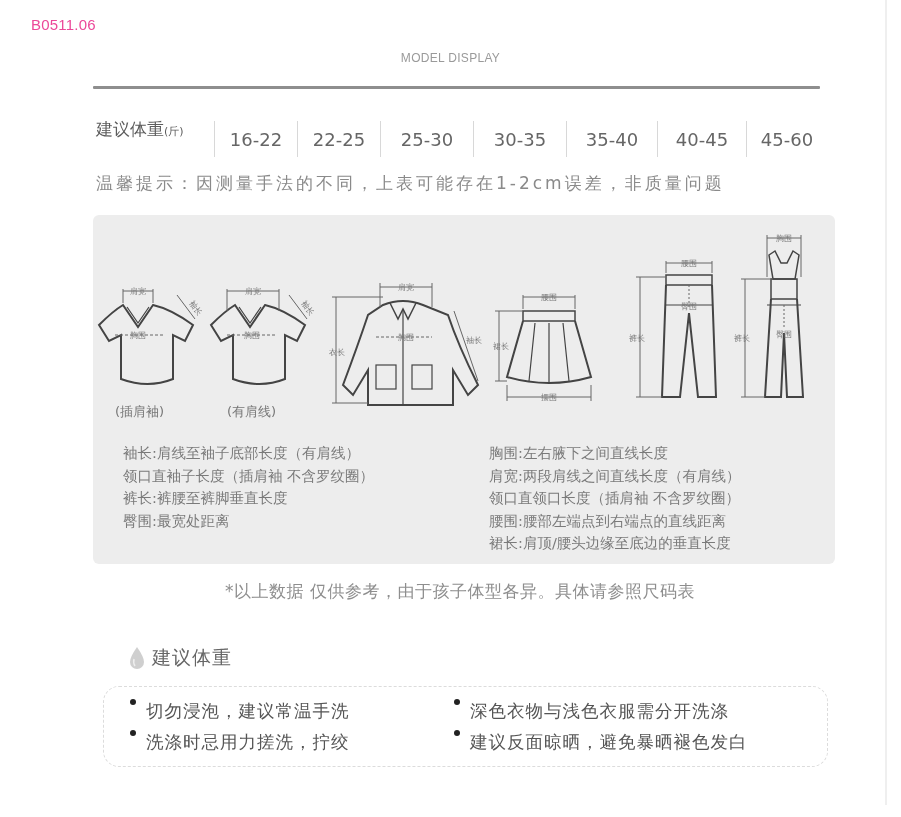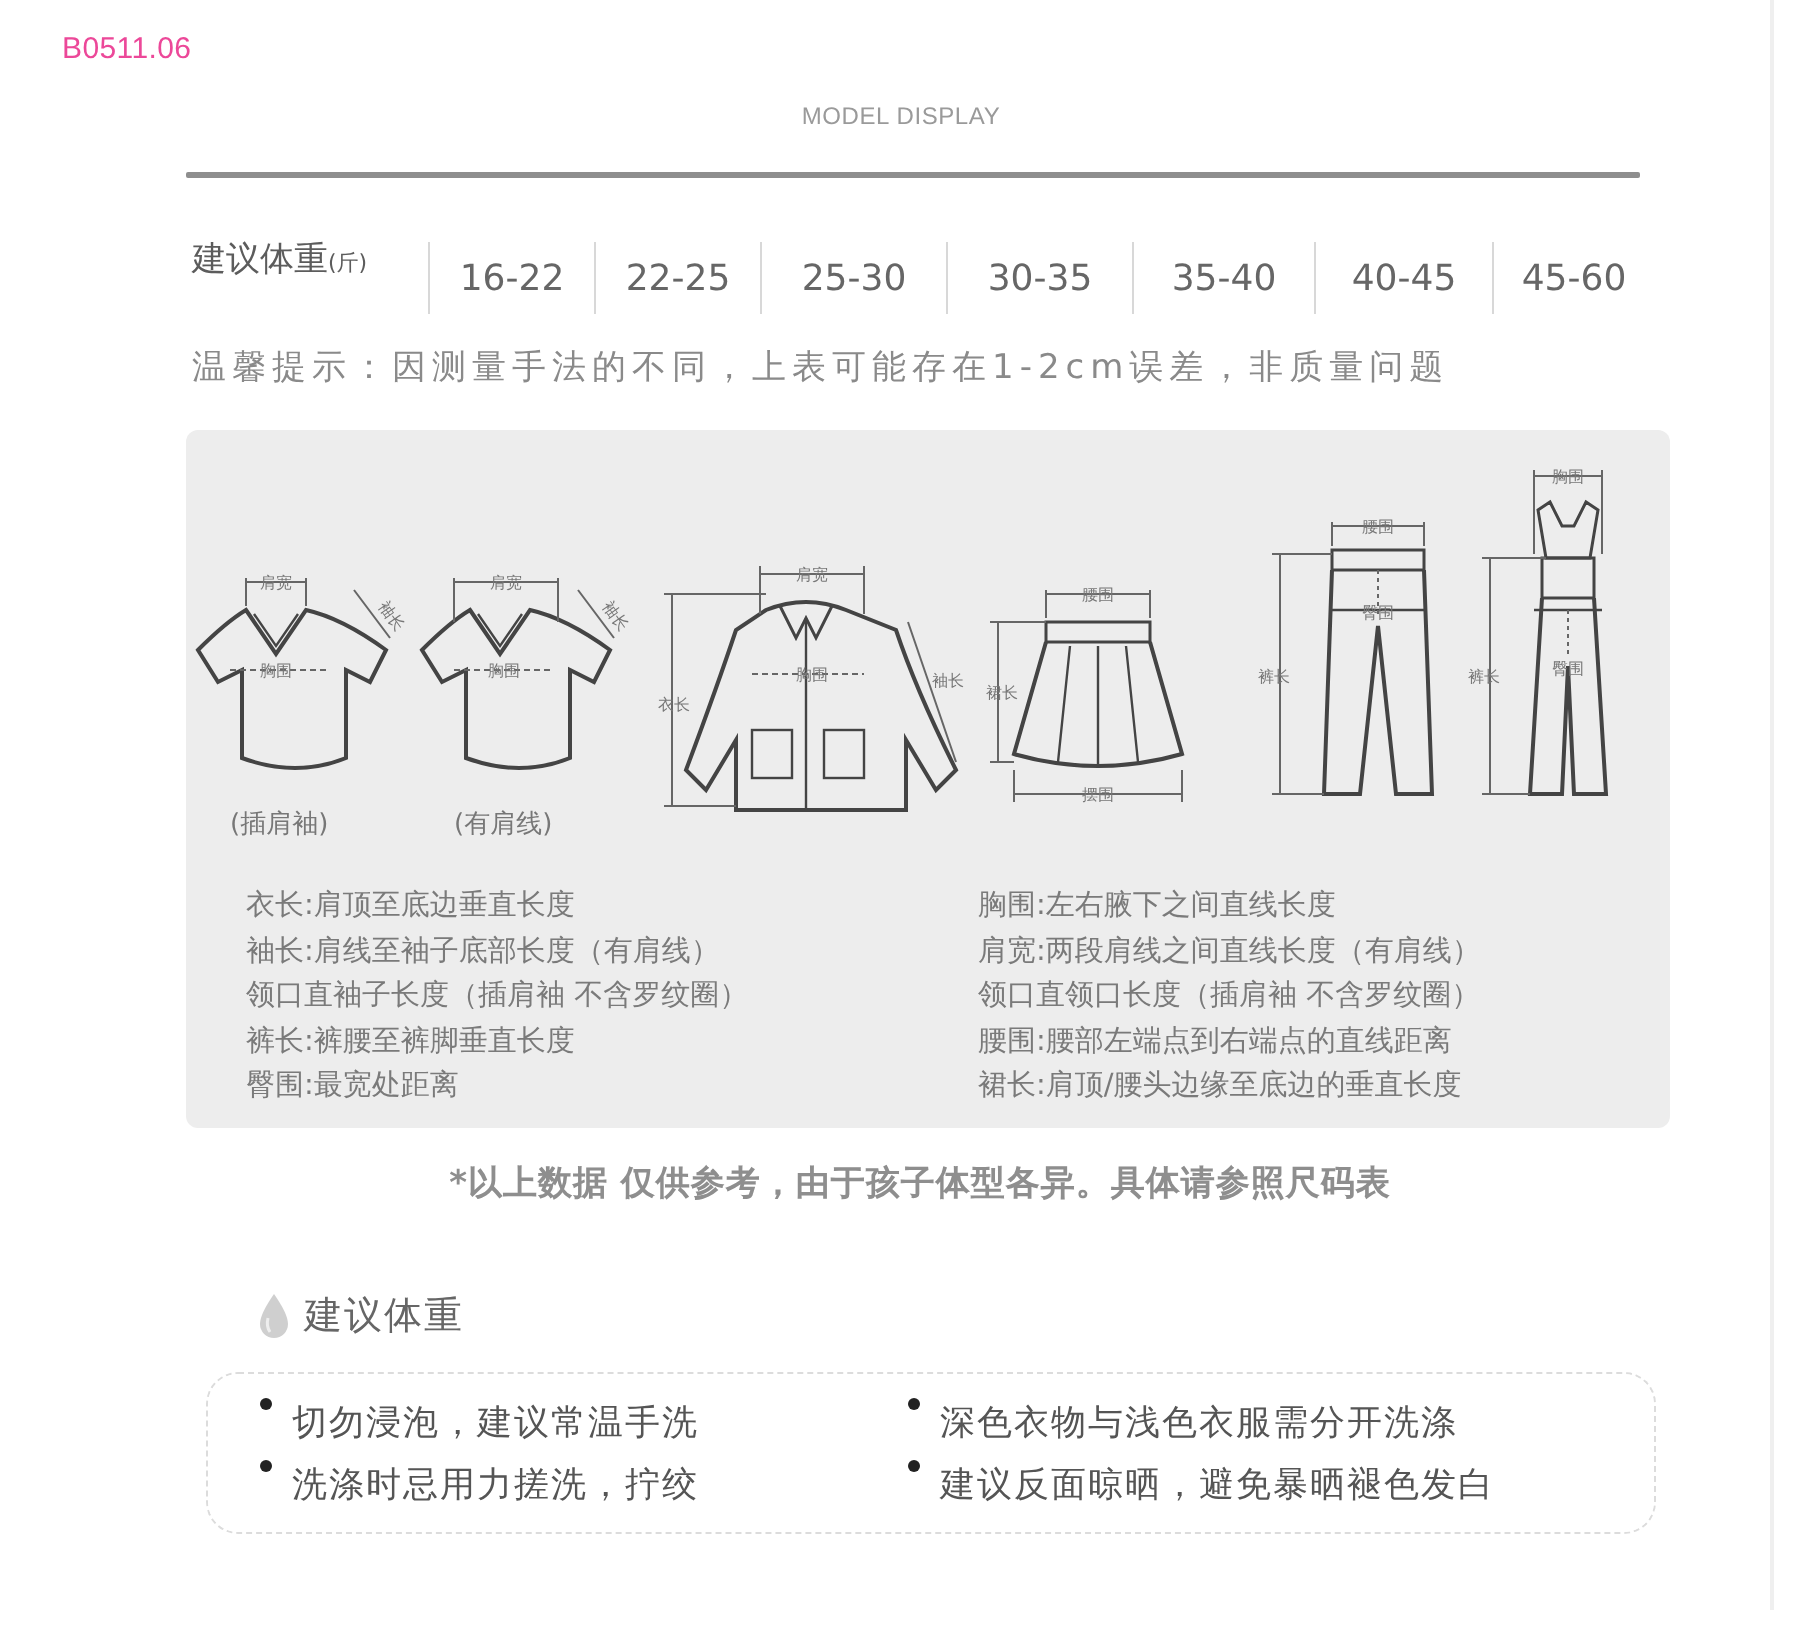--- a/index.html
+++ b/index.html
@@ -20,21 +20,21 @@
   .tip { position: absolute; top: 172px; left: 96px; font-size: 17px; color: #8a8a8a; letter-spacing: 3px; white-space: nowrap; }
 
   .diagram-panel { position: absolute; left: 93px; top: 215px; width: 742px; height: 349px; background: #ededed; border-radius: 6px; }
   .garment { position: absolute; }
   .garment svg { display: block; }
   .garment-caption { position: absolute; font-size: 13px; color: #777; white-space: nowrap; }
 
   .desc-col { position: absolute; font-size: 14.5px; color: #7a7a7a; line-height: 22.5px; white-space: nowrap; }
   .desc-col div { height: 22.5px; }
 
-  .disclaimer { position: absolute; top: 580px; left: 0; width: 901px; text-align: center; font-size: 17px; color: #8e8e8e; padding-left: 19px; letter-spacing: 0.5px; font-weight: bold; }
+  .disclaimer { position: absolute; top: 580px; left: 0; width: 901px; text-align: center; font-size: 17px; color: #8e8e8e; padding-left: 19px; letter-spacing: 0.5px; }
 
   .wash-title { position: absolute; left: 126px; top: 645px; display: flex; align-items: center; }
   .wash-title .drop { width: 22px; height: 26px; margin-right: 4px; }
   .wash-title span { font-size: 19px; color: #666; letter-spacing: 1px; }
 
   .wash-box { position: absolute; left: 103px; top: 686px; width: 725px; height: 81px; border: 1.5px dashed #dcdcdc; border-radius: 16px; }
   .wash-item { position: absolute; font-size: 17.5px; color: #555; white-space: nowrap; display: flex; align-items: flex-start; letter-spacing: 1px; }
   .wash-item .bullet { width: 6px; height: 6px; border-radius: 50%; background: #222; margin-right: 10px; }
   .lbl { font-size: 8px; fill: #777; font-family: "DejaVu Sans", sans-serif; }
 </style>
@@ -192,21 +192,20 @@
         <path d="M12 50 L12 168 M8 50 L40 50 M8 168 L32 168"></path>
         <path d="M51 76 L51 100" stroke-dasharray="2 2"></path>
       </g>
       <text class="lbl" x="51" y="12" text-anchor="middle">胸围</text>
       <text class="lbl" x="51" y="108" text-anchor="middle">臀围</text>
       <text class="lbl" x="1" y="112">裤长</text>
     </svg>
   </div>
 
   <div class="desc-col" style="left:30px;top:227px;">
-    <div>衣长:肩顶至底边垂直长度</div>
     <div>袖长:肩线至袖子底部长度（有肩线）</div>
     <div>领口直袖子长度（插肩袖 不含罗纹圈）</div>
     <div>裤长:裤腰至裤脚垂直长度</div>
     <div>臀围:最宽处距离</div>
   </div>
   <div class="desc-col" style="left:396px;top:227px;">
     <div>胸围:左右腋下之间直线长度</div>
     <div>肩宽:两段肩线之间直线长度（有肩线）</div>
     <div>领口直领口长度（插肩袖 不含罗纹圈）</div>
     <div>腰围:腰部左端点到右端点的直线距离</div>

